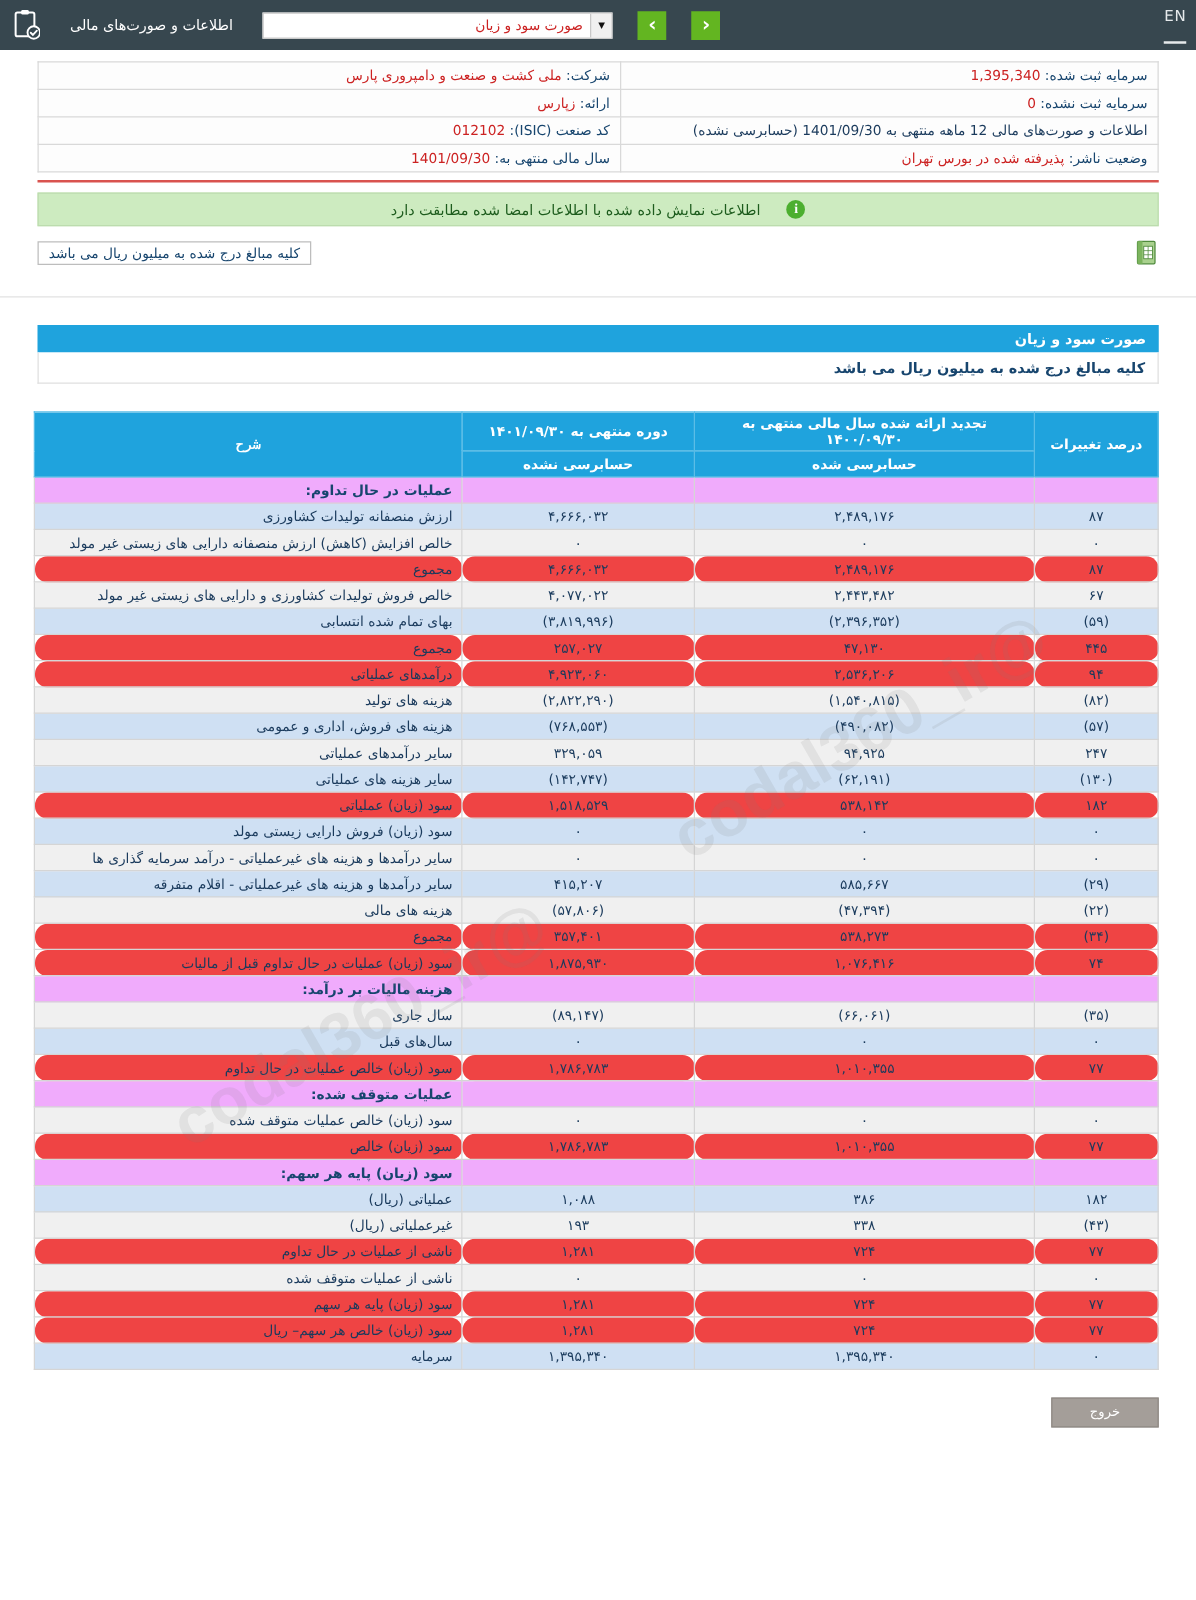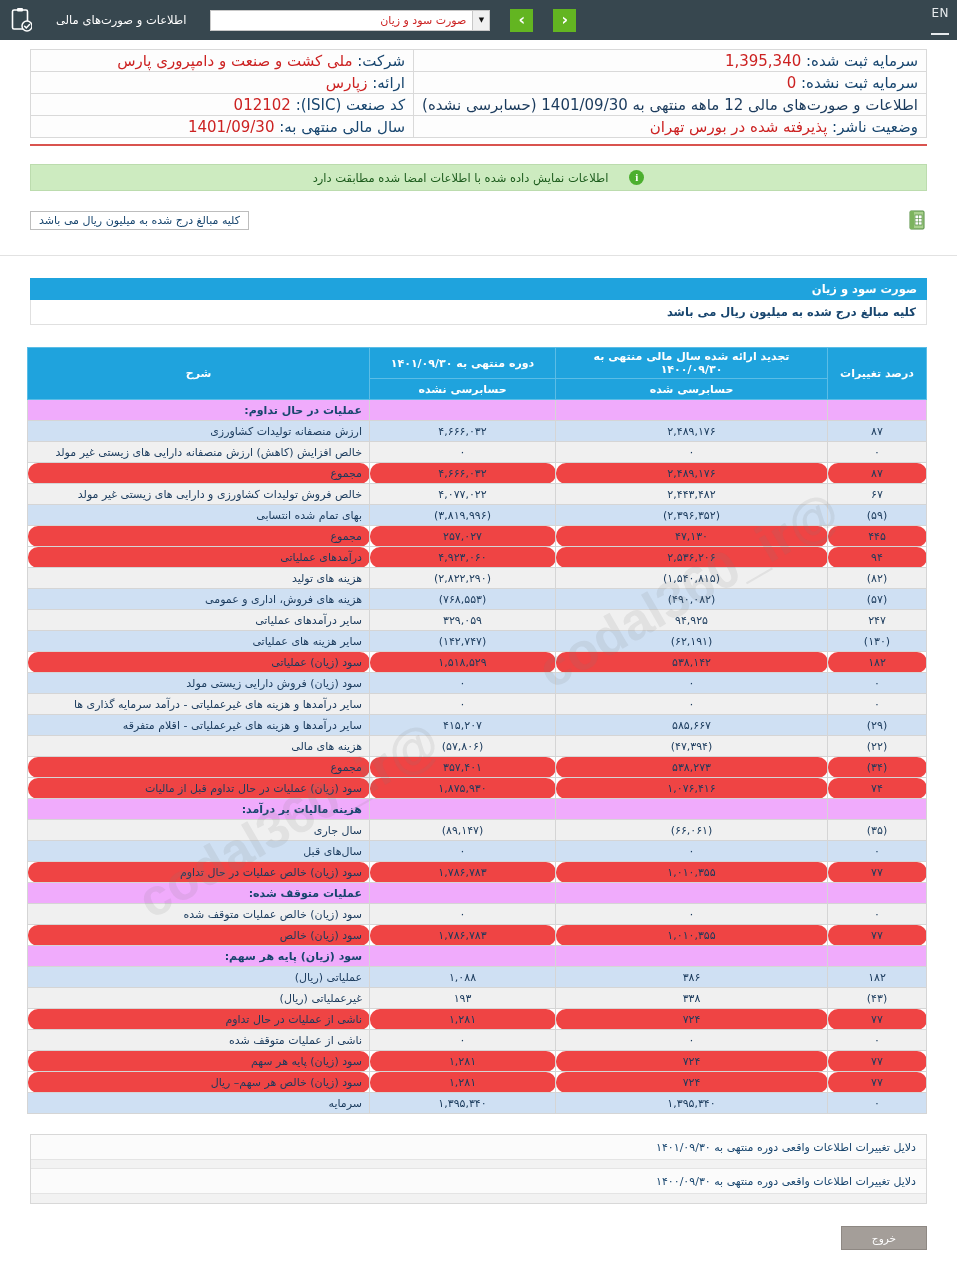--- a/index.html
+++ b/index.html
@@ -62,32 +62,32 @@
   .page { padding: 0; }
 
   
   table.info {
     width: 897px; margin: 9px 30px 0 30px;
     border-collapse: collapse; background: #fdfdfd;
   }
   table.info td {
     border: 1px solid #d9d9d9;
     height: 22px; padding: 1px 8px;
-    font-size: 15px; color: #1a3a5c;
+    font-size: 11px; color: #1a3a5c;
     text-align: right; white-space: nowrap;
   }
   table.info td.c-right { width: 52%; }
   table.info td.c-left  { width: 48%; }
   .val-red { color: #cc2222; }
   .lbl { color: #17456e; }
 
   
   .redrule { height: 2px; background: #d9534f; margin: 6px 30px 0 30px; width: 897px; }
   .notice {
-    width: 897px; margin: 18px 30px;
+    width: 897px; margin: 8px 30px;
     background: #cdebc0; border: 1px solid #bcdcae;
     height: 27px; display: flex; align-items: center;
     justify-content: center; gap: 21px; flex-direction: row-reverse;
   }
   .notice-text { color: #1d5c1d; font-size: 11.5px; }
   .info-dot {
     width: 15px; height: 15px; border-radius: 50%;
     background: #4caf2f; color: #fff; font-size: 11px; font-weight: bold;
     display: flex; align-items: center; justify-content: center;
     line-height: 1; font-family: "Liberation Serif", serif;
@@ -131,21 +131,21 @@
   table.fin th, table.fin td {
     border: 1px solid #d5d5d5;
     font-size: 11px; padding: 2px 7px;
     height: 21px; color: #1a3a5c;
   }
   table.fin thead th {
     background: #1fa3dd; color: #ffffff;
     font-weight: bold; text-align: center;
     border-color: #5bbde6;
   }
-  th.h-desc { width: 342px; }
+  th.h-desc { width: 342px; font-family: Liberation Mono, monospace; }
   th.h-cur  { width: 186px; }
   th.h-prev { width: 272px; }
   th.h-pct  { width: 99px; }
 
   td.desc { text-align: right; }
   td.num  { text-align: center; direction: ltr; }
   td.pct  { text-align: center; direction: ltr; }
 
   tr.grp td {
     background: #f0abfc; font-weight: bold; color: #17456e;
@@ -494,26 +494,20 @@
         </tr>
         <tr class="blue">
           <td class="pct">۰</td>
           <td class="num">۱,۳۹۵,۳۴۰</td>
           <td class="num">۱,۳۹۵,۳۴۰</td>
           <td class="desc">سرمایه</td>
         </tr>
       </tbody>
   </table>
 
-  <div class="note-box">
-    <div class="note-row">دلایل تغییرات اطلاعات واقعی دوره منتهی به ۱۴۰۱/۰۹/۳۰</div>
-    <div class="note-strip"></div>
-    <div class="note-row">دلایل تغییرات اطلاعات واقعی دوره منتهی به ۱۴۰۰/۰۹/۳۰</div>
-    <div class="note-strip"></div>
-  </div>
 
   <div class="exit-wrap">
     <div class="exit-btn">خروج</div>
   </div>
 </div>
 
 <div class="wm wm1">@codal360_ir</div>
 <div class="wm wm2">@codal360_ir</div>
 
 </body></html>

